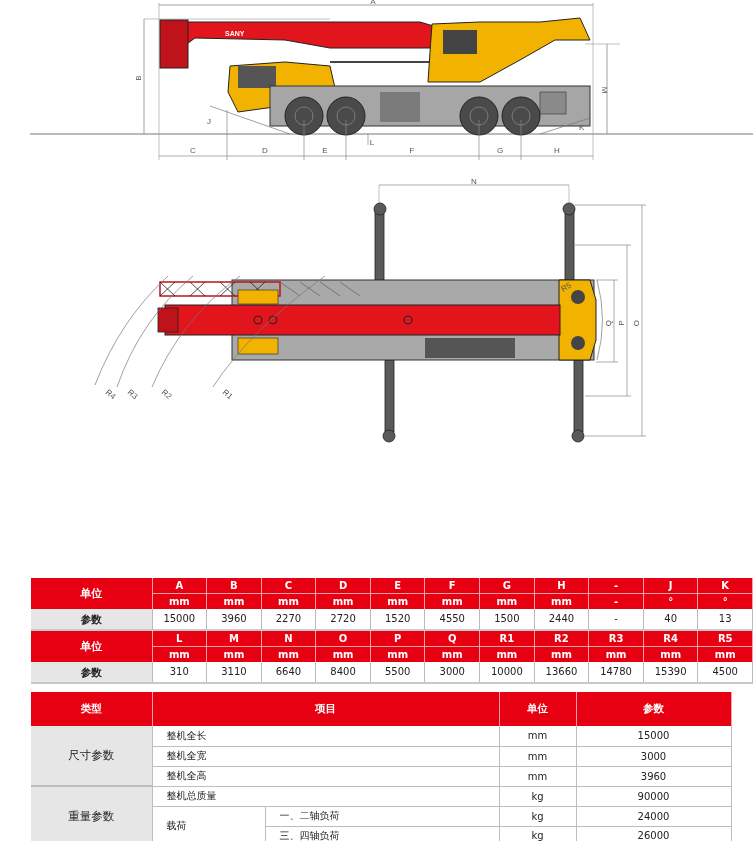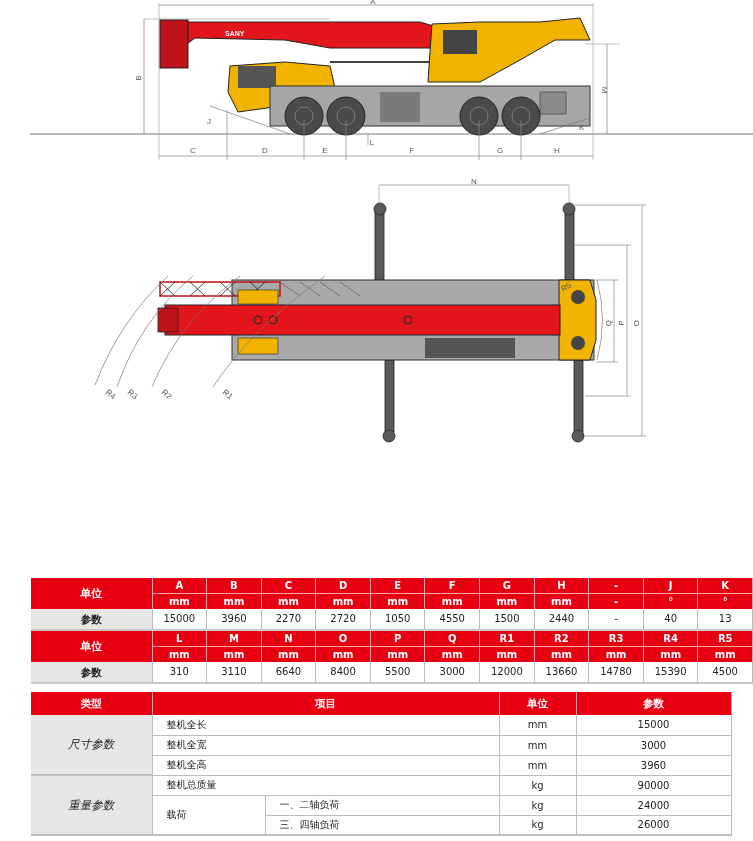--- a/index.html
+++ b/index.html
@@ -13,23 +13,23 @@
   .spec-table td { text-align: center; height: 15px; padding: 0; line-height: 15px; }
   .spec-table .hdr { background: #e60012; color: #fff; font-weight: bold; border-right: 1px solid #f7a0a6; }
   .spec-table .hdr-top { border-bottom: 1px solid #f7a0a6; }
   .spec-table .unit-cell { background: #e60012; color: #fff; font-weight: bold; font-size: 11px; border-right: 1px solid #f7a0a6; }
   .spec-table .label-cell { background: #e6e6e6; color: #222; font-weight: bold; font-size: 10.5px; border-right: 1px solid #bbb; }
   .spec-table .val { background: #fff; border-right: 1px solid #bbb; height: 20px; line-height: 20px; font-size: 10px; }
   .spec-table tr.vals td { border-bottom: 2px solid #c8c8c8; height: 20px; }
 
   
   .detail-table { position: absolute; left: 31px; top: 692px; width: 722px; border-collapse: collapse; table-layout: fixed; font-size: 10px; }
-  .detail-table th { background: #e60012; color: #fff; font-weight: bold; height: 23px; font-size: 10.5px; border-right: 1px solid #f7a0a6; }
+  .detail-table th { background: #e60012; color: #fff; font-weight: bold; height: 34px; font-size: 10.5px; border-right: 1px solid #f7a0a6; }
   .detail-table td { height: 20px; border-bottom: 1px solid #bdbdbd; border-right: 1px solid #bdbdbd; padding: 0; }
-  .detail-table .cat { background: #e6e6e6; text-align: center; font-size: 11.5px; color: #222; border-bottom: 2px solid #bdbdbd; font-style: italic; }
+  .detail-table .cat { background: #e6e6e6; text-align: center; font-size: 11.5px; color: #222; border-bottom: 2px solid #bdbdbd; }
   .detail-table .item { padding-left: 14px; color: #222; }
   .detail-table .unit { text-align: center; }
   .detail-table .num { text-align: center; }
   .detail-table tr.last td { border-bottom: 2px solid #bdbdbd; }
 </style>
 </head>
 <body>
 
 <svg class="diagram" viewBox="0 0 753 560" xmlns="http://www.w3.org/2000/svg" font-family="Liberation Sans, sans-serif">
 
@@ -208,21 +208,21 @@
     <td class="hdr">-</td>
     <td class="hdr">°</td>
     <td class="hdr">°</td>
   </tr>
   <tr class="vals">
     <td class="label-cell">参数</td>
     <td class="val">15000</td>
     <td class="val">3960</td>
     <td class="val">2270</td>
     <td class="val">2720</td>
-    <td class="val">1050</td>
+    <td class="val">1520</td>
     <td class="val">4550</td>
     <td class="val">1500</td>
     <td class="val">2440</td>
     <td class="val">-</td>
     <td class="val">40</td>
     <td class="val">13</td>
   </tr>
 </tbody>
   </table>
 
@@ -260,21 +260,21 @@
     <td class="hdr">mm</td>
   </tr>
   <tr class="vals">
     <td class="label-cell">参数</td>
     <td class="val">310</td>
     <td class="val">3110</td>
     <td class="val">6640</td>
     <td class="val">8400</td>
     <td class="val">5500</td>
     <td class="val">3000</td>
-    <td class="val">12000</td>
+    <td class="val">10000</td>
     <td class="val">13660</td>
     <td class="val">14780</td>
     <td class="val">15390</td>
     <td class="val">4500</td>
   </tr>
 </tbody>
   </table>
 
 <table class="detail-table">
   <colgroup>

